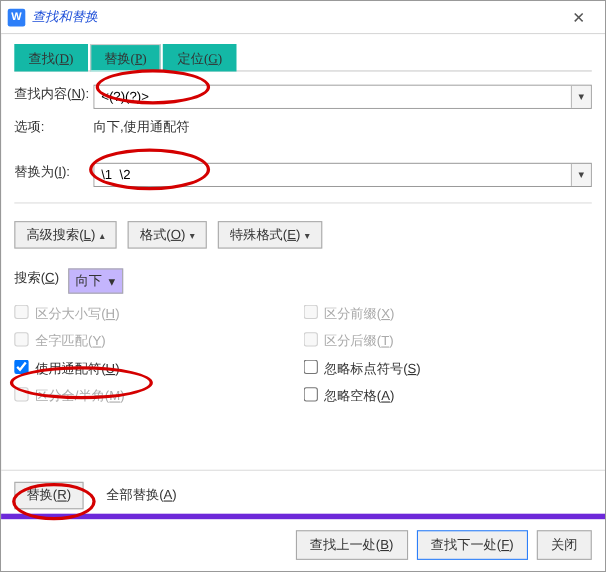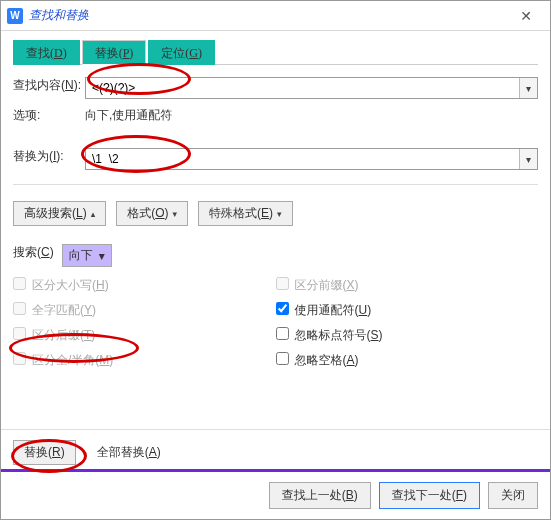--- a/index.html
+++ b/index.html
@@ -131,21 +131,21 @@
     display: grid;
     grid-template-columns: 1fr 1fr;
     row-gap: 8px;
   }
   .chk {
     display: flex; align-items: flex-start; gap: 6px;
   }
   .chk input { margin: 0; width: 13px; height: 13px; }
   .chk.disabled { color: #aaa; }
   .footer {
-    border-top: 3px solid #6d28d9;
+    border-top: 5px solid #6d28d9;
     padding: 10px 12px;
     display: flex;
     justify-content: flex-end;
     gap: 8px;
     background: #fff;
   }
   .footer .btn { padding: 4px 12px; }
   .replace-row {
     padding: 10px 12px 4px 12px;
     display: flex; gap: 10px;
@@ -243,27 +243,27 @@
         <span><span>区分大小写(</span><span class="mn">H</span><span>)</span></span>
       </label>
       <label class="chk disabled">
         <input type="checkbox" disabled="" style="">
         <span><span>区分前缀(</span><span class="mn">X</span><span>)</span></span>
       </label>
       <label class="chk disabled">
         <input type="checkbox" disabled="" style="">
         <span><span>全字匹配(</span><span class="mn">Y</span><span>)</span></span>
       </label>
+      <label class="chk disabled">
+        <input type="checkbox" disabled="" style="">
+        <span><span>区分后缀(</span><span class="mn">T</span><span>)</span></span>
+      </label>
       <label class="chk">
         <input type="checkbox" checked="" style="">
         <span><span>使用通配符(</span><span class="mn">U</span><span>)</span></span>
-      </label>
-      <label class="chk disabled">
-        <input type="checkbox" disabled="" style="">
-        <span><span>区分后缀(</span><span class="mn">T</span><span>)</span></span>
       </label>
       <label class="chk">
         <input type="checkbox" style="">
         <span><span>忽略标点符号(</span><span class="mn">S</span><span>)</span></span>
       </label>
       <label class="chk disabled">
         <input type="checkbox" disabled="" style="">
         <span><span>区分全/半角(</span><span class="mn">M</span><span>)</span></span>
       </label>
       <label class="chk">

